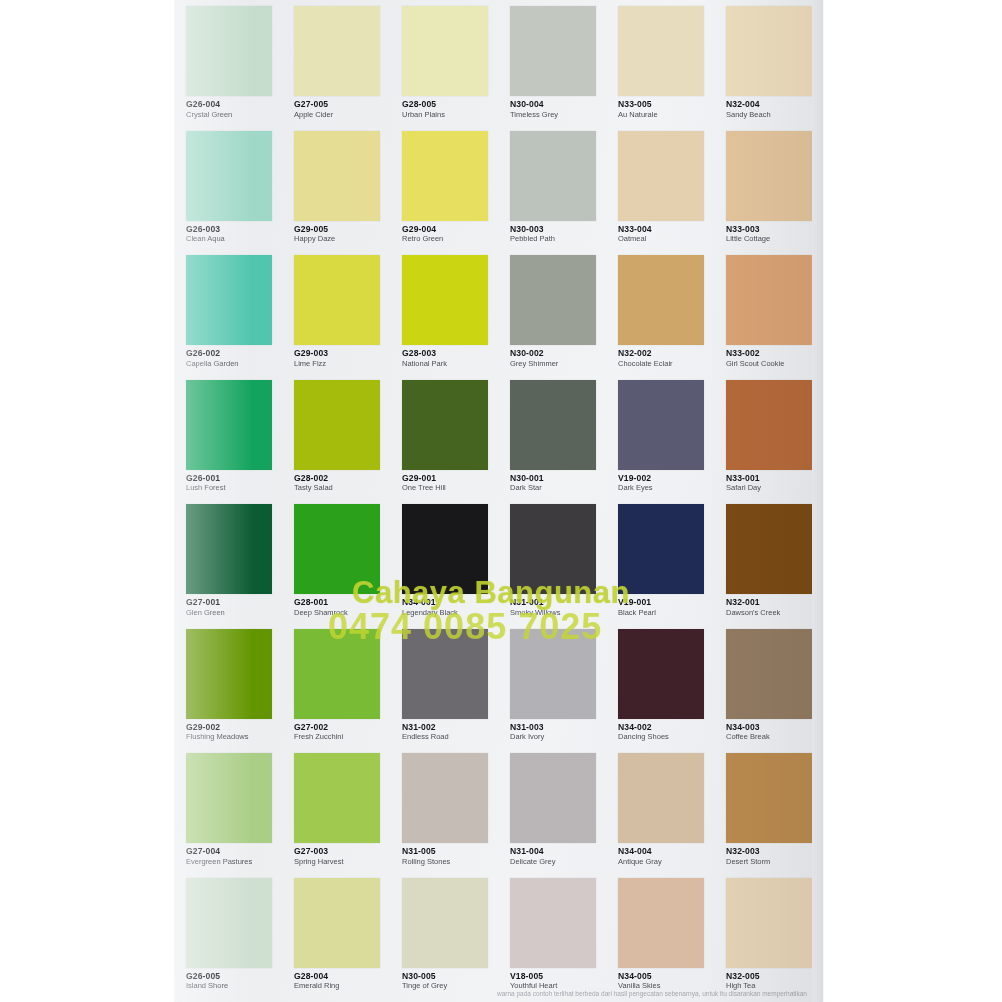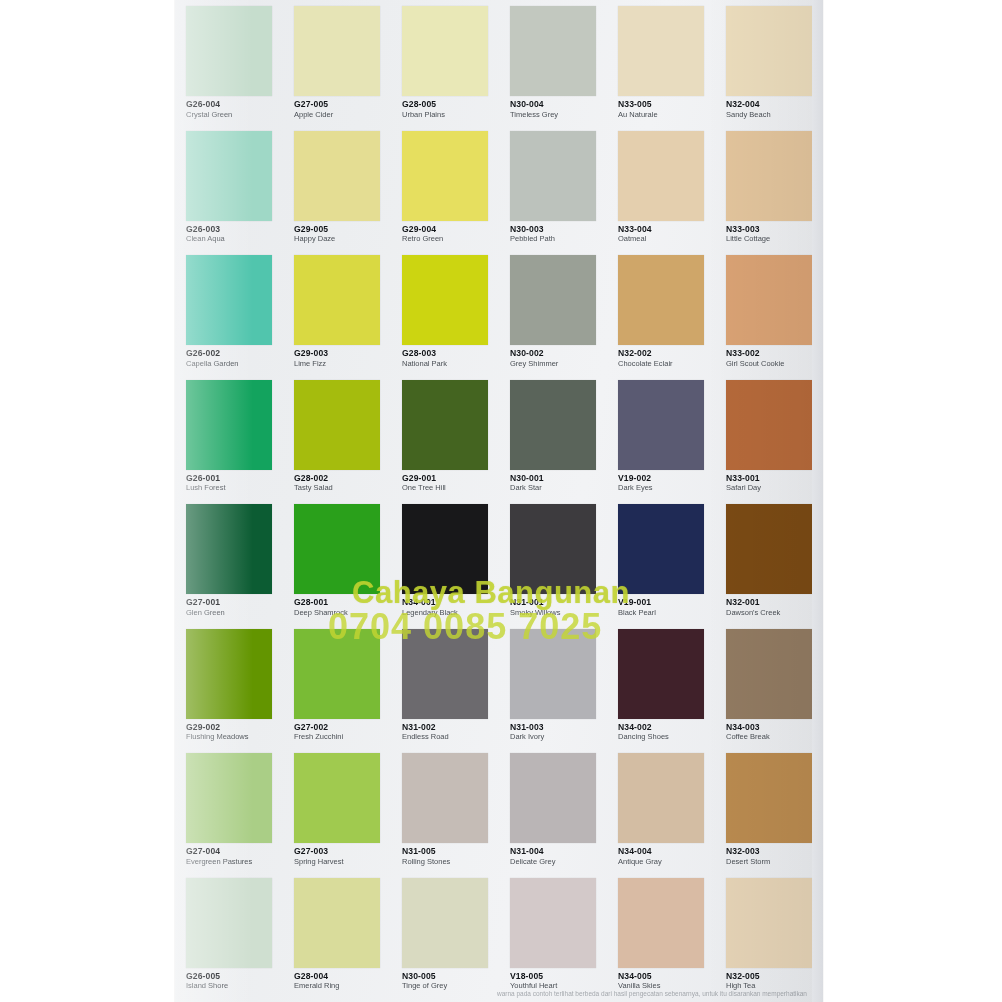--- a/index.html
+++ b/index.html
@@ -458,14 +458,14 @@
         </div>
       </div>
     </div>
   <div id="fineprint">warna pada contoh terlihat berbeda dari hasil pengecatan sebenarnya, untuk itu disarankan memperhatikan</div>
 </div>
 
 <div id="right-edge"></div>
 
 <div id="watermark">
   <div id="wm-name">Cahaya Bangunan</div>
-  <div id="wm-phone">0704 0085 7025</div>
+  <div id="wm-phone">0474 0085 7025</div>
 </div>
 
 </body></html>

